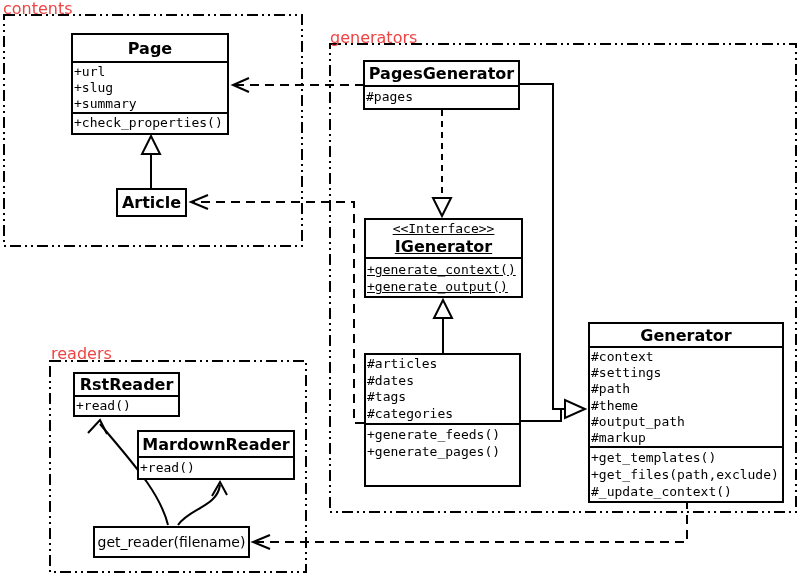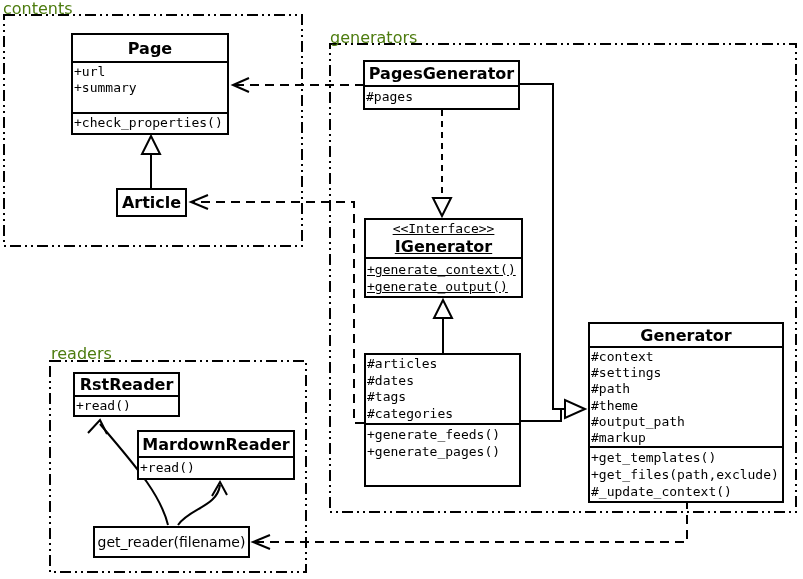--- a/index.html
+++ b/index.html
@@ -11,21 +11,21 @@
     background: #ffffff;
     font-family: "DejaVu Sans", sans-serif;
     overflow: hidden;
   }
   #wires { position: absolute; left: 0; top: 0; z-index: 0; }
 
   .pkg-label {
     position: absolute;
     z-index: 2;
     font: 16px "DejaVu Sans", sans-serif;
-    color: #4d7c0f;
+    color: #ef4444;
     line-height: 16px;
     white-space: nowrap;
   }
 
   .class-box {
     position: absolute;
     z-index: 1;
     border: 2px solid #000;
     background: #fff;
     display: flex;
@@ -126,20 +126,21 @@
   </svg>
 
   <div class="pkg-label" style="left:3px; top:1px;">contents</div>
   <div class="pkg-label" style="left:330px; top:30px;">generators</div>
   <div class="pkg-label" style="left:51px; top:346px;">readers</div>
 
   <div class="class-box" style="left:71px; top:33px; width:158px; height:102px;">
     <div class="cb-title cb-divider" style="height:28px">Page</div>
     <div class="cb-sec cb-divider" style="height:51px">
       <div class="cb-row" style="line-height:16px">+url</div>
+      <div class="cb-row" style="line-height:16px">+slug</div>
       <div class="cb-row" style="line-height:16px">+summary</div>
     </div>
     <div class="cb-sec" style="flex:1">
       <div class="cb-row" style="line-height:16px">+check_properties()</div>
     </div>
   </div>
 
   <div class="class-box" style="left:116px; top:188px; width:71px; height:29px;">
     <div class="cb-title" style="flex:1">Article</div>
   </div>

